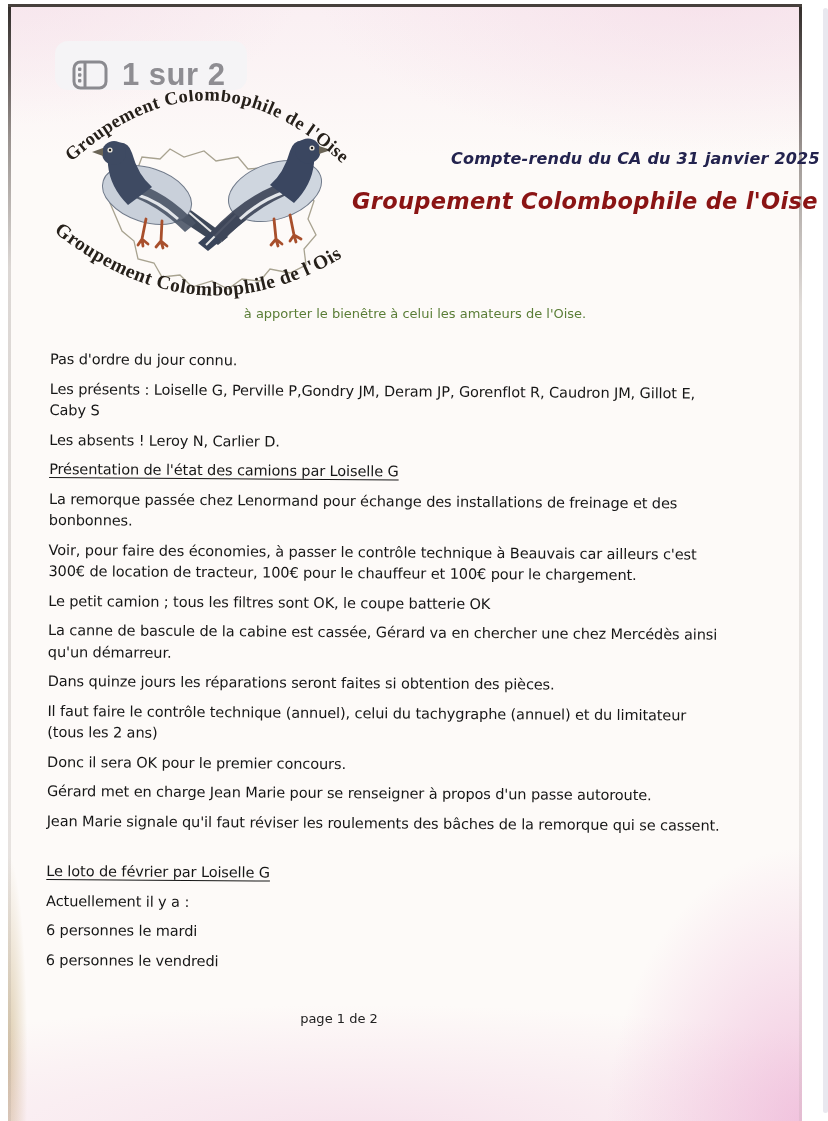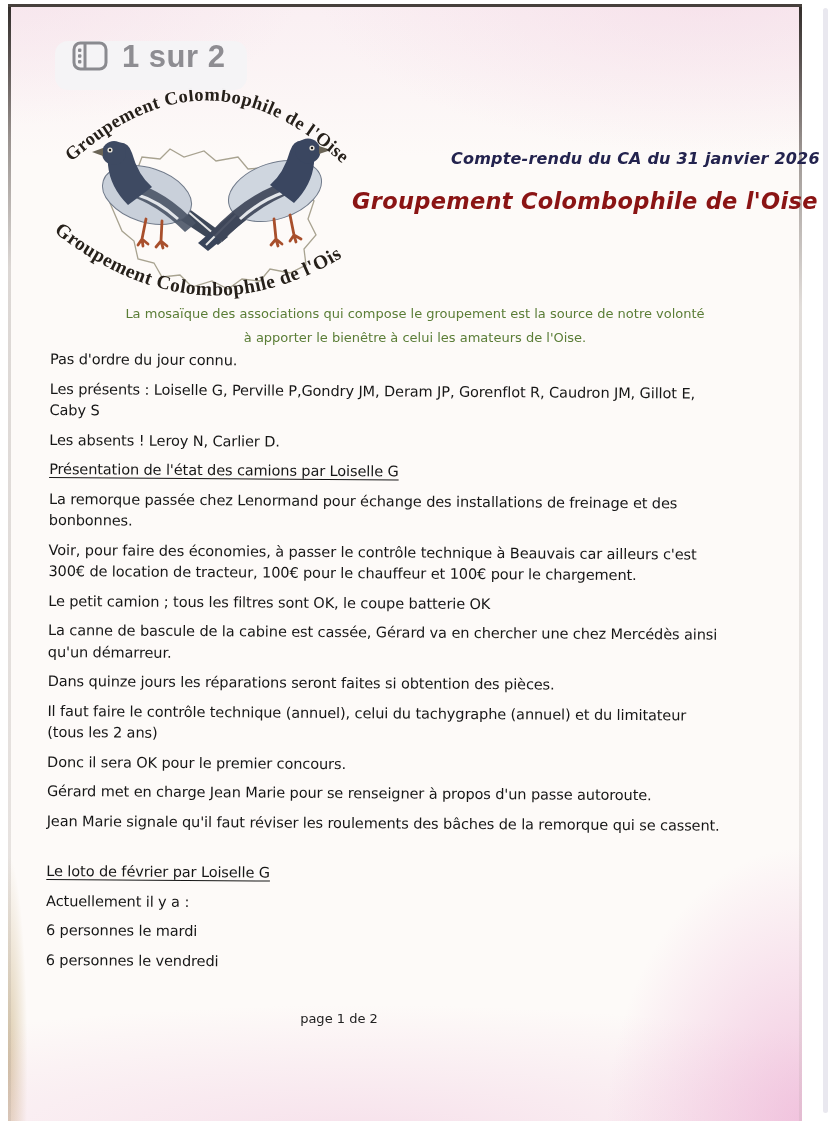--- a/index.html
+++ b/index.html
@@ -21,21 +21,21 @@
       #fdfaf8;
   }
   .edge-left,.edge-right{position:absolute;top:0;width:3px;height:100%;}
   .edge-left{left:0;background:linear-gradient(to bottom,#332e2b 0,rgba(70,60,55,.55) 130px,rgba(120,110,105,.25) 260px,rgba(150,140,135,.16) 100%);}
   .edge-right{right:0;background:linear-gradient(to bottom,#332e2b 0,rgba(70,60,55,.5) 150px,rgba(130,120,112,.22) 300px,rgba(150,140,135,.14) 100%);}
   .viewer-strip{position:absolute;right:0;top:8px;width:5px;height:1105px;background:#e9e8ef;border-radius:3px;}
   
   .page-indicator{
     position:absolute;left:55px;top:41px;height:49px;z-index:5;
     padding:0 22px 0 17px;border-radius:13px;background:rgba(245,244,246,.97);
-    display:flex;align-items:flex-start;gap:14px;cursor:pointer;
+    display:flex;align-items:flex-end;gap:14px;cursor:pointer;
   }
   .page-indicator .label{
     font-family:"Liberation Sans",sans-serif;font-size:31px;font-weight:600;
     color:#8e8d92;letter-spacing:.5px;line-height:1;
   }
   
   .logo{position:absolute;left:42px;top:76px;width:332px;height:228px;}
   .report-title{
     position:absolute;left:443px;top:142px;font-size:16px;font-weight:bold;font-style:italic;
     color:#23234e;letter-spacing:.2px;white-space:nowrap;
@@ -110,24 +110,23 @@
         <path id="arcBottom" d="M 8 152 Q 150 262 296 172" fill="none"></path>
       </defs>
       <text font-family="'Liberation Serif',serif" font-size="18.5" font-weight="bold" fill="#26201a" letter-spacing=".5">
         <textPath href="#arcTop" startOffset="50%" text-anchor="middle">Groupement Colombophile de l'Oise</textPath>
       </text>
       <text font-family="'Liberation Serif',serif" font-size="19.5" font-weight="bold" fill="#26201a" letter-spacing=".5">
         <textPath href="#arcBottom" startOffset="50%" text-anchor="middle">Groupement Colombophile de l'Oise</textPath>
       </text>
     </svg>
 
-    <div class="report-title">Compte-rendu du CA du 31 janvier 2026</div>
+    <div class="report-title">Compte-rendu du CA du 31 janvier 2025</div>
     <div class="org-title">Groupement Colombophile de l'Oise</div>
     <div class="motto">
-      <div>La mosaïque des associations qui compose le groupement est la source de notre volonté</div>
       <div>à apporter le bienêtre à celui les amateurs de l'Oise.</div>
     </div>
 
     <div class="doc-body">
         <p class="para">Pas d'ordre du jour connu.</p>
         <p class="para">Les présents : Loiselle G, Perville P,Gondry JM, Deram JP, Gorenflot R, Caudron JM, Gillot E,
 Caby S</p>
         <p class="para">Les absents ! Leroy N, Carlier D.</p>
         <p class="para heading">Présentation de l'état des camions par Loiselle G</p>
         <p class="para">La remorque passée chez Lenormand pour échange des installations de freinage et des

